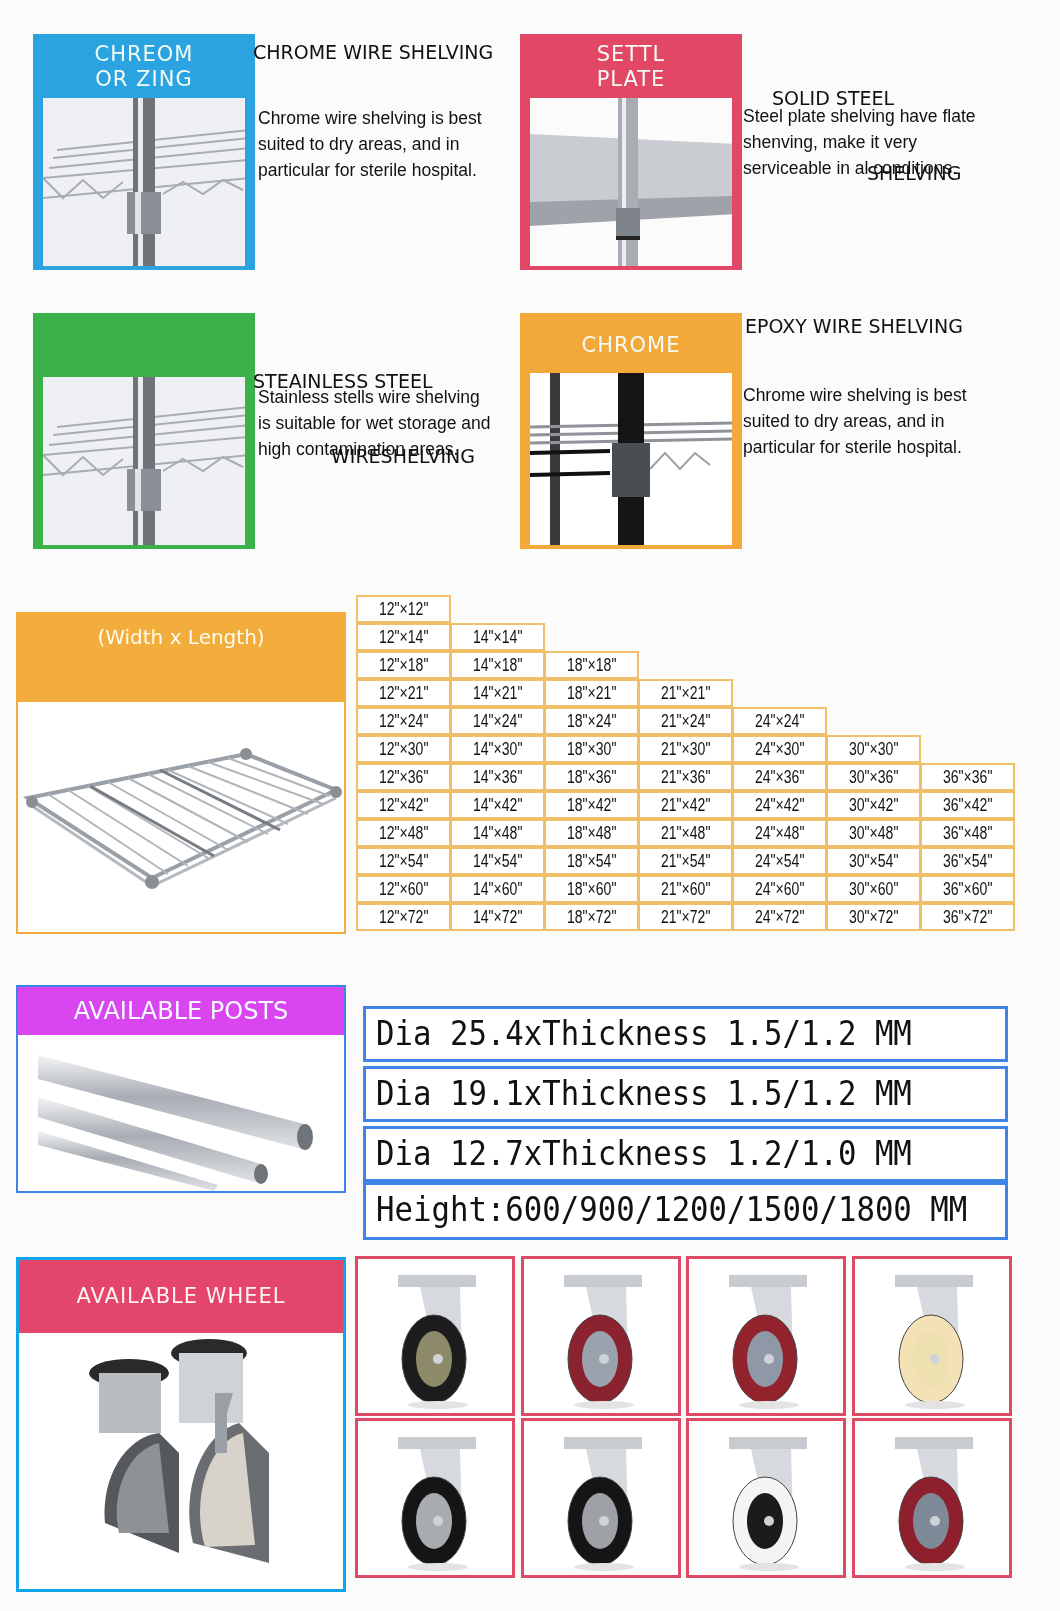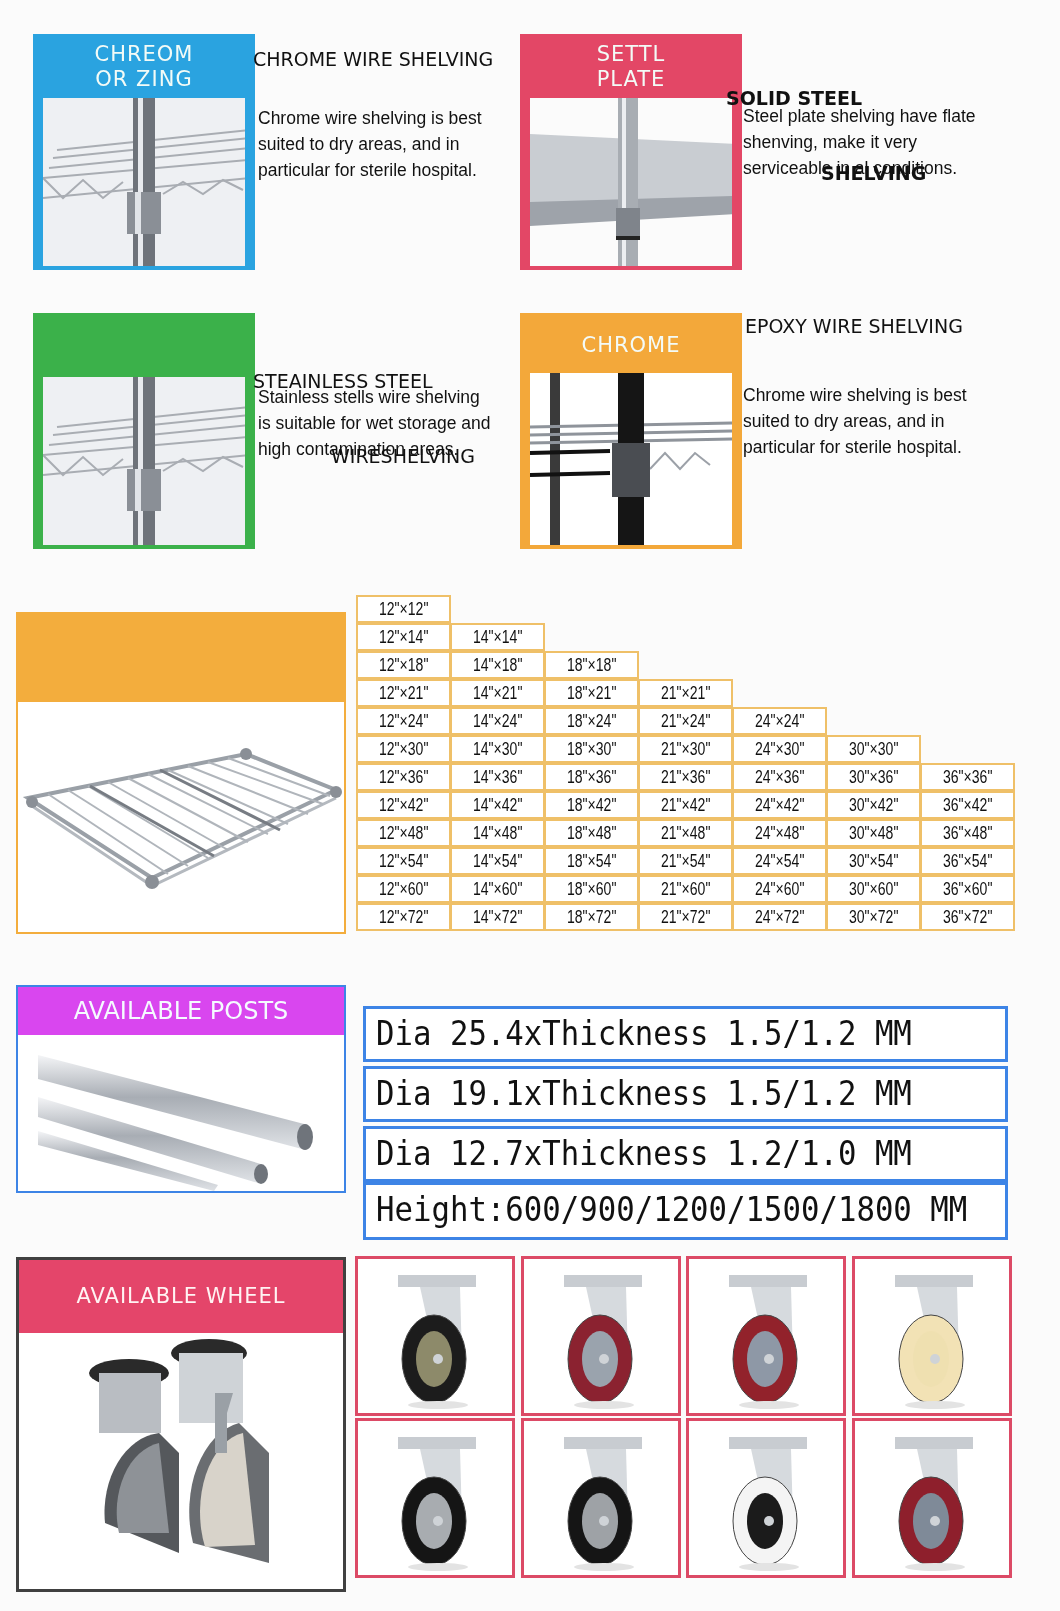--- a/index.html
+++ b/index.html
@@ -19,21 +19,21 @@
   .szcell { position: absolute; height: 28px; border: 2px solid #efc068; background: #fff; font-family: "Liberation Sans Narrow", "Liberation Sans", sans-serif; font-size: 18px; text-align: center; line-height: 24px; color: #111; transform-origin: center; }
   .szcell span { display: inline-block; transform: scaleX(0.78); }
 
   
   .posts { position: absolute; left: 16px; top: 985px; width: 330px; height: 208px; border: 2px solid #3d84e6; background: #fff; }
   .posts .band { height: 48px; background: #d946ef; color: #f5fbff; text-align: center; font-family: "DejaVu Sans", sans-serif; font-size: 24px; line-height: 48px; }
   .spec { position: absolute; left: 363px; width: 645px; height: 56px; border: 3px solid #3d84e6; background: #fff; font-family: "DejaVu Sans Mono", monospace; font-size: 33px; line-height: 50px; padding-left: 10px; white-space: pre; color: #111; margin-top: 48px; }
   .spec span { display: inline-block; transform: scaleX(0.93); transform-origin: left center; }
 
   
-  .wheelhdr { position: absolute; left: 16px; top: 1257px; width: 330px; height: 335px; border: 3px solid #404040; background: #fff; }
+  .wheelhdr { position: absolute; left: 16px; top: 1257px; width: 330px; height: 335px; border: 3px solid #0ea5e9; background: #fff; }
   .wheelhdr .band { height: 73px; background: #e4456a; color: #fff3f3; text-align: center; font-family: "DejaVu Sans", sans-serif; font-size: 21px; line-height: 73px; letter-spacing: 1px; }
   .wtile { position: absolute; width: 160px; height: 160px; border: 3px solid #dc4a66; background: #fff; overflow: hidden; }
 </style>
 </head>
 <body>
 
 <div class="card" style="left:33px;top:34px;height:236px;border-color:#2aa3e0;background:#2aa3e0;">
   <div class="hdr" style="padding-top:4px;">
     <div>CHREOM</div>
     <div>OR ZING</div>
@@ -50,21 +50,21 @@
           <path d="M6 70 L206 50"></path>
           <path d="M14 52 L206 32"></path>
       </g>
       <rect x="90" y="0" width="22" height="172" fill="#6e737a"></rect>
       <rect x="95" y="0" width="5" height="172" fill="#e8eaee"></rect>
       <rect x="84" y="94" width="34" height="42" fill="#8a8f96"></rect>
       <rect x="92" y="94" width="6" height="42" fill="#e1e4e8"></rect>
     </svg>
   </div>
 </div>
-<div class="ftitle" style="left:253px;top:40px;margin-top:7px;">CHROME WIRE SHELVING</div>
+<div class="ftitle" style="left:253px;top:40px;">CHROME WIRE SHELVING</div>
 <div class="fdesc" style="left:258px;top:105px;">
   <div>Chrome wire shelving is best</div>
   <div>suited to dry areas, and in</div>
   <div>particular for sterile hospital.</div>
 </div>
 
 <div class="card" style="left:520px;top:34px;height:236px;border-color:#e34766;background:#e34766;">
   <div class="hdr" style="padding-top:4px;">
     <div>SETTL</div>
     <div>PLATE</div>
@@ -74,21 +74,21 @@
       <rect width="206" height="172" fill="#fbfbfb"></rect>
       <path d="M0 36 L206 46 L206 110 L0 118 Z" fill="#c9cdd2"></path>
       <path d="M0 104 L206 98 L206 116 L0 128 Z" fill="#9ea3aa"></path>
       <rect x="88" y="0" width="20" height="172" fill="#a8adb3"></rect>
       <rect x="92" y="0" width="4" height="172" fill="#eceef1"></rect>
       <rect x="86" y="110" width="24" height="30" fill="#7f848b"></rect>
       <rect x="86" y="138" width="24" height="4" fill="#222"></rect>
     </svg>
   </div>
 </div>
-<div class="ftitle" style="left:726px;top:36px;font-weight:bold;">
+<div class="ftitle" style="left:772px;top:36px;">
   <div>SOLID STEEL</div>
   <div style="padding-left:95px;">SHELVING</div>
 </div>
 <div class="fdesc" style="left:743px;top:103px;">
   <div>Steel plate shelving have flate</div>
   <div>shenving, make it very</div>
   <div>serviceable in al conditions.</div>
 </div>
 
 <div class="card" style="left:33px;top:313px;height:236px;border-color:#3bb14a;background:#3bb14a;">
@@ -142,20 +142,21 @@
 </div>
 <div class="ftitle" style="left:745px;top:314px;">EPOXY WIRE SHELVING</div>
 <div class="fdesc" style="left:743px;top:382px;">
   <div>Chrome wire shelving is best</div>
   <div>suited to dry areas, and in</div>
   <div>particular for sterile hospital.</div>
 </div>
 
 <div class="szhdr">
   <div class="band">
+    <div>(Width x Length)</div>
   </div>
   <div style="position:absolute;left:0;top:88px;width:326px;height:230px;">
     <svg width="326" height="230" viewBox="0 0 326 230">
       <path d="M10 96 L228 52 L318 88 L134 176 Z" fill="none" stroke="#9aa0a7" stroke-width="4"></path>
       <path d="M14 104 L134 184 L318 96" fill="none" stroke="#b4b9bf" stroke-width="3"></path>
       <g stroke="#b0b5bb" stroke-width="2">
         <path d="M30 92 L150 172"></path>
           <path d="M50 88 L170 164"></path>
           <path d="M70 84 L190 156"></path>
         <path d="M90 80 L210 148"></path>

